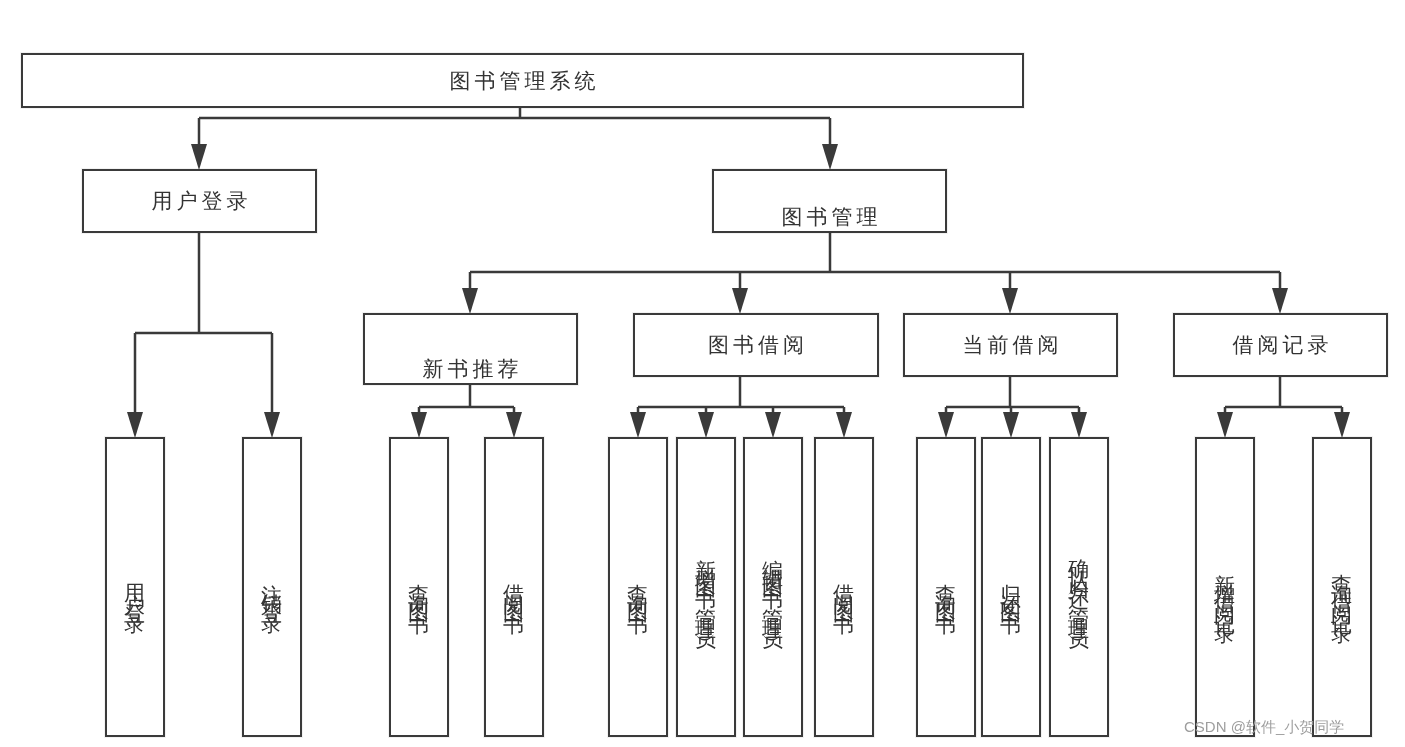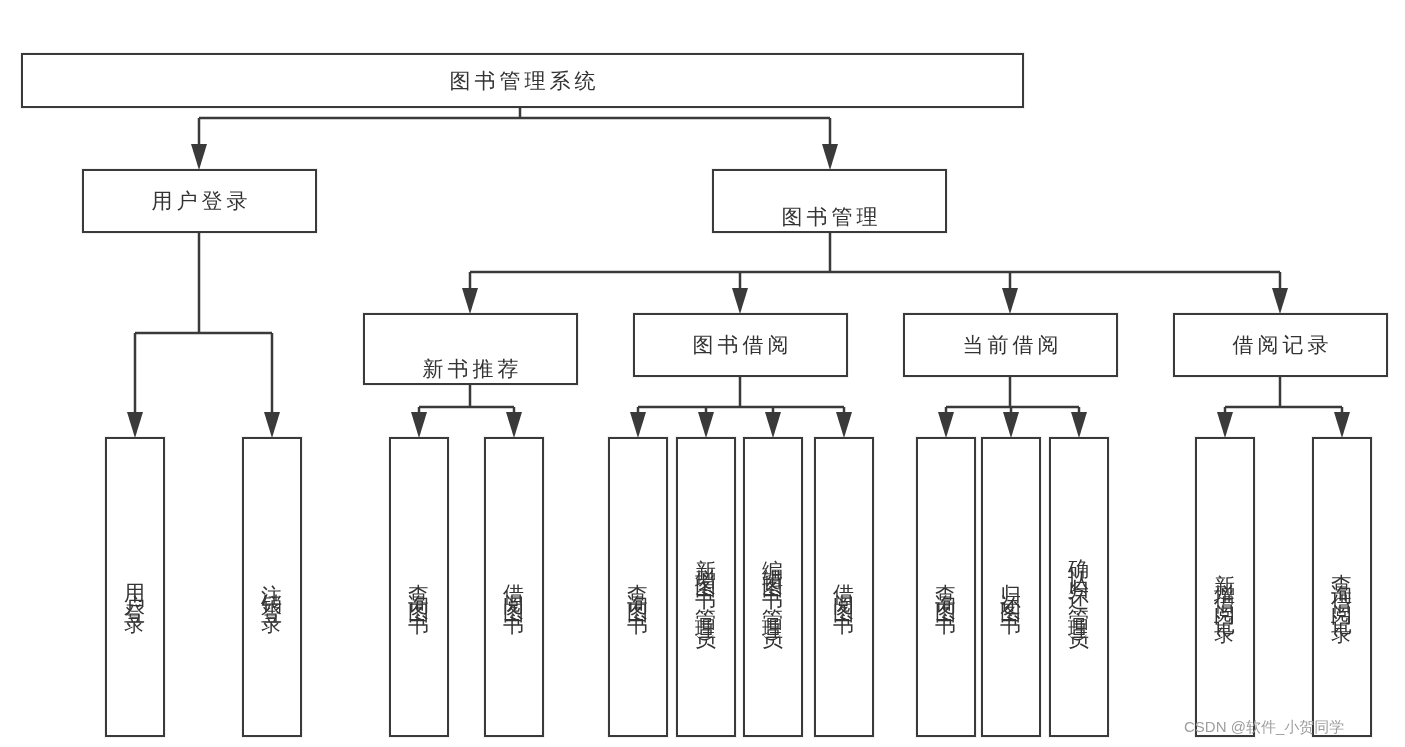--- a/index.html
+++ b/index.html
@@ -98,21 +98,21 @@
   <div class="node h" style="left:82px; top:169px; width:235px; height:64px;">
     <span>用户登录</span>
   </div>
   <div class="node h" style="left:712px; top:169px; width:235px; height:64px;align-items:flex-end;">
     <span>图书管理</span>
   </div>
 
   <div class="node h" style="left:363px; top:313px; width:215px; height:72px;align-items:flex-end;">
     <span>新书推荐</span>
   </div>
-  <div class="node h" style="left:633px; top:313px; width:215px; height:64px;">
+  <div class="node h" style="left:633px; top:313px; width:246px; height:64px;">
     <span>图书借阅</span>
   </div>
   <div class="node h" style="left:1173px; top:313px; width:215px; height:64px;">
     <span>借阅记录</span>
   </div>
   <div class="node h" style="left:903px; top:313px; width:215px; height:64px;">
     <span>当前借阅</span>
   </div>
 
   <div class="node v" style="left:105px; top:437px; width:60px; height:300px;">

